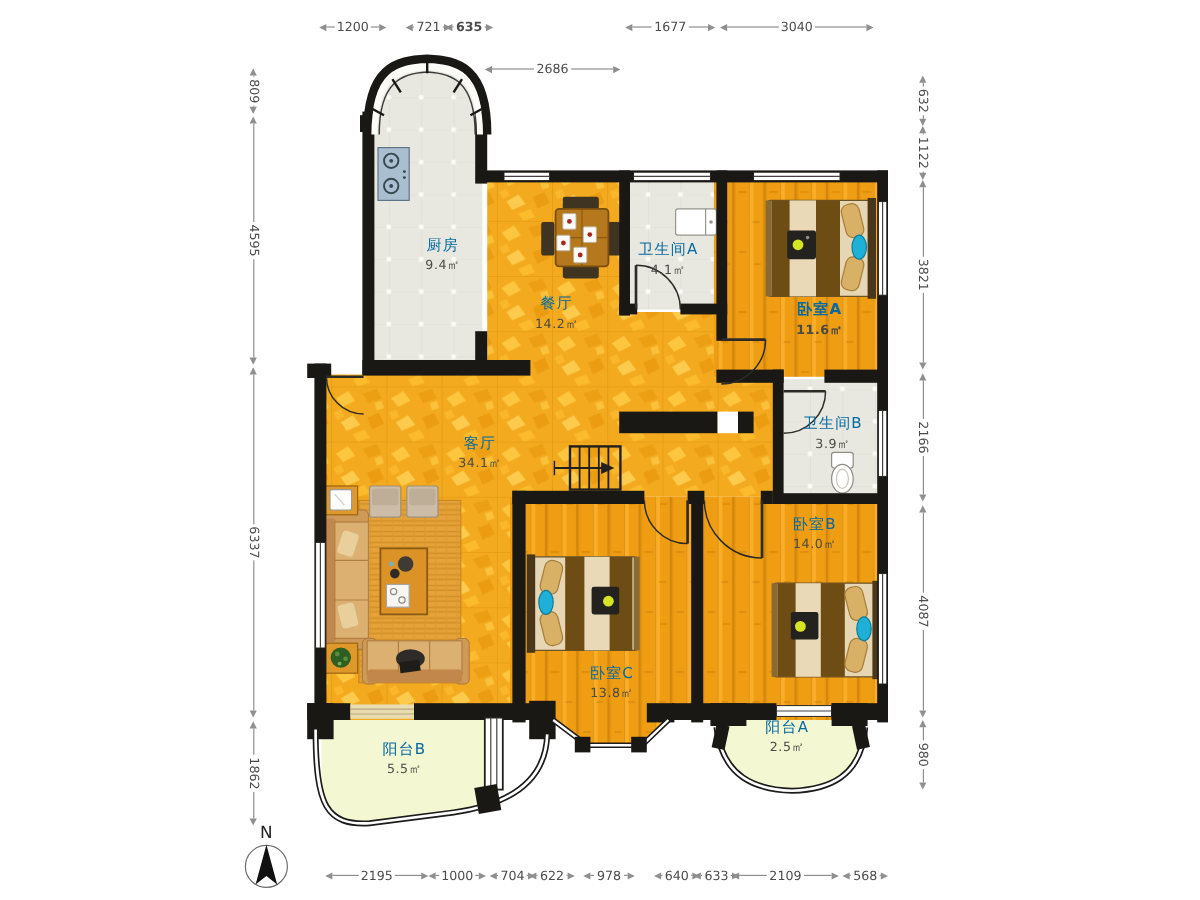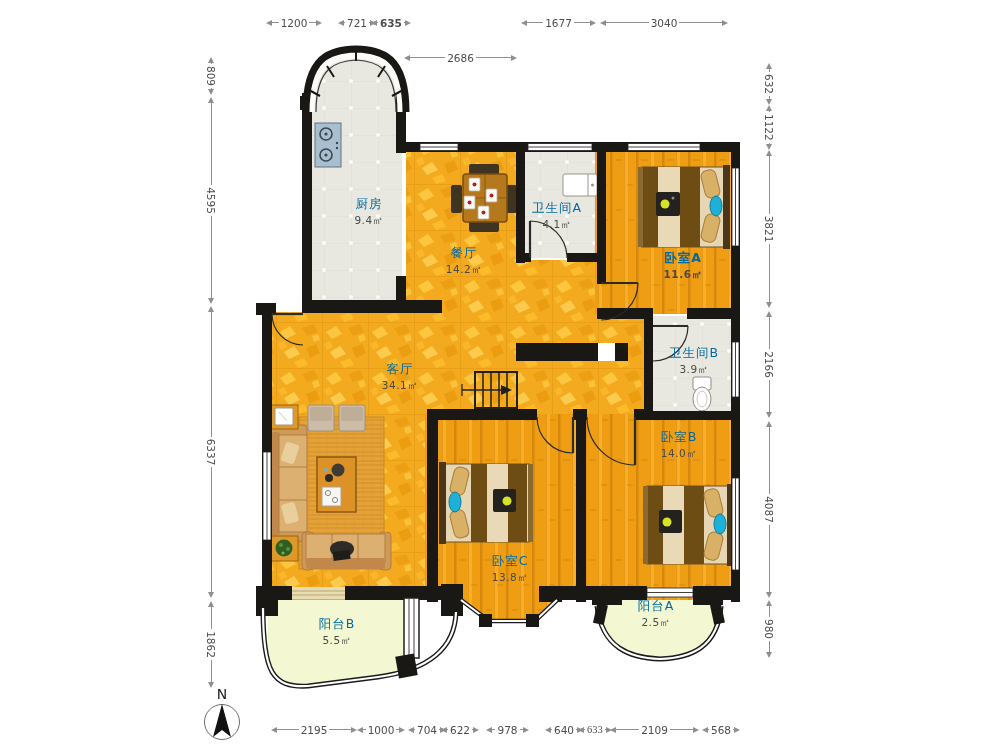--- a/index.html
+++ b/index.html
@@ -457,21 +457,21 @@
       <span class="ln"></span>
       <span class="ah ar"></span>
     </div>
     <div class="dim" style="width: 31px; left: 545px; top: 723px;">
       <span class="ah al"></span>
       <span class="ln"></span>
       <span class="txt">640</span>
       <span class="ln"></span>
       <span class="ah ar"></span>
     </div>
-    <div class="dim" style="width: 29px; left: 578px; top: 723px; font-family: Liberation Serif, serif;">
+    <div class="dim" style="width: 29px; left: 578px; top: 723px;">
       <span class="ah al"></span>
       <span class="ln"></span>
       <span class="txt">633</span>
       <span class="ln"></span>
       <span class="ah ar"></span>
     </div>
     <div class="dim" style="width: 89px; left: 610px; top: 723px;">
       <span class="ah al"></span>
       <span class="ln"></span>
       <span class="txt">2109</span>

